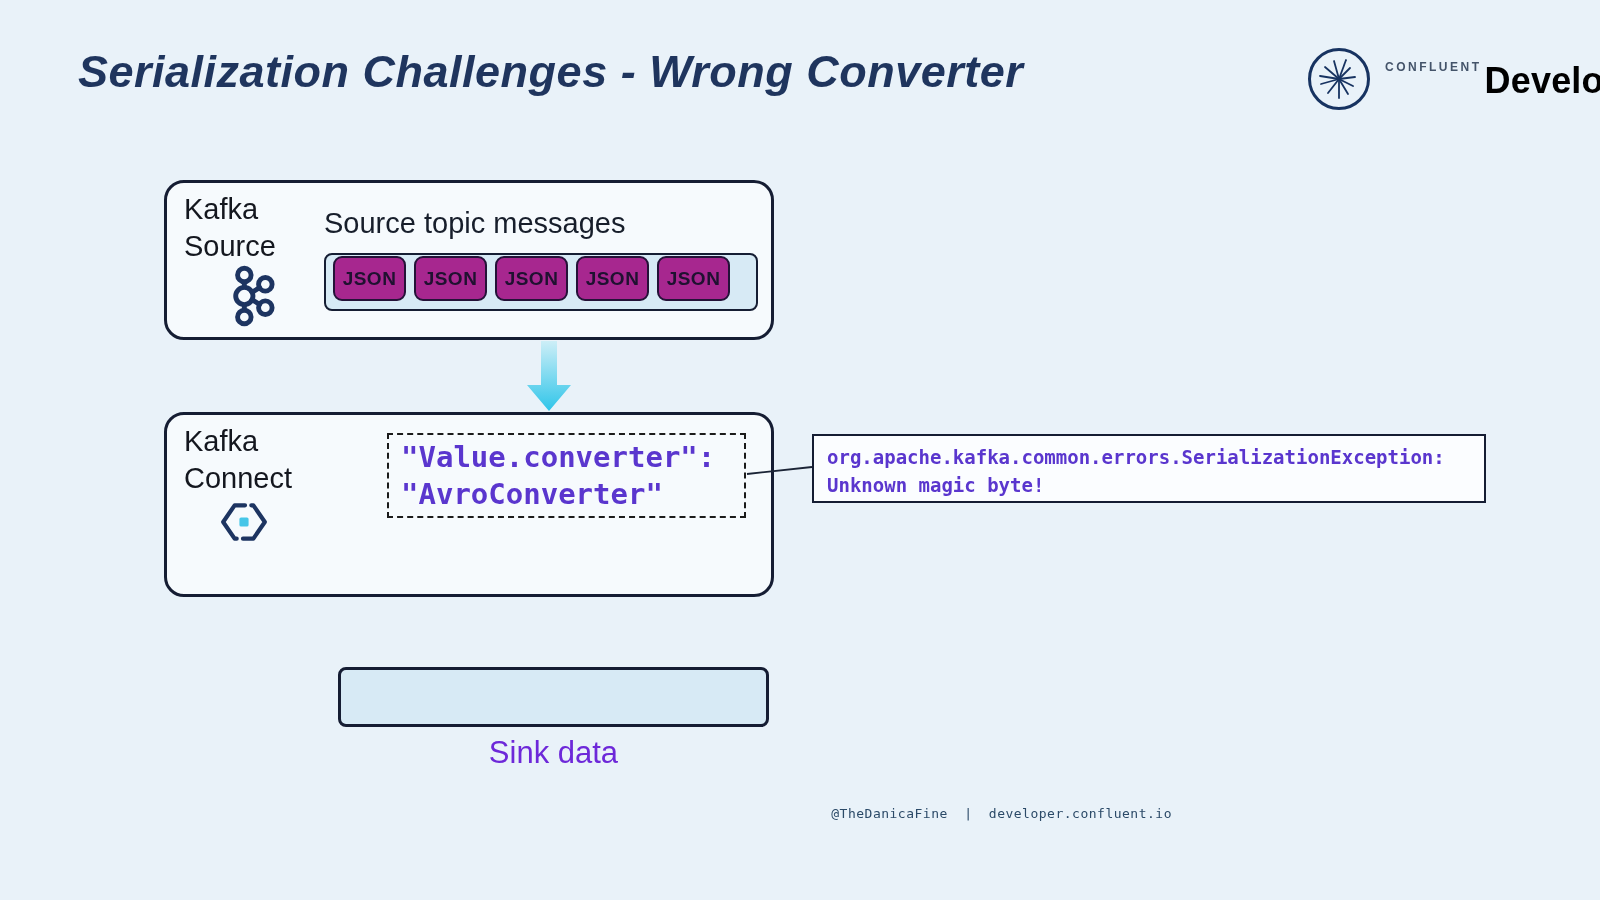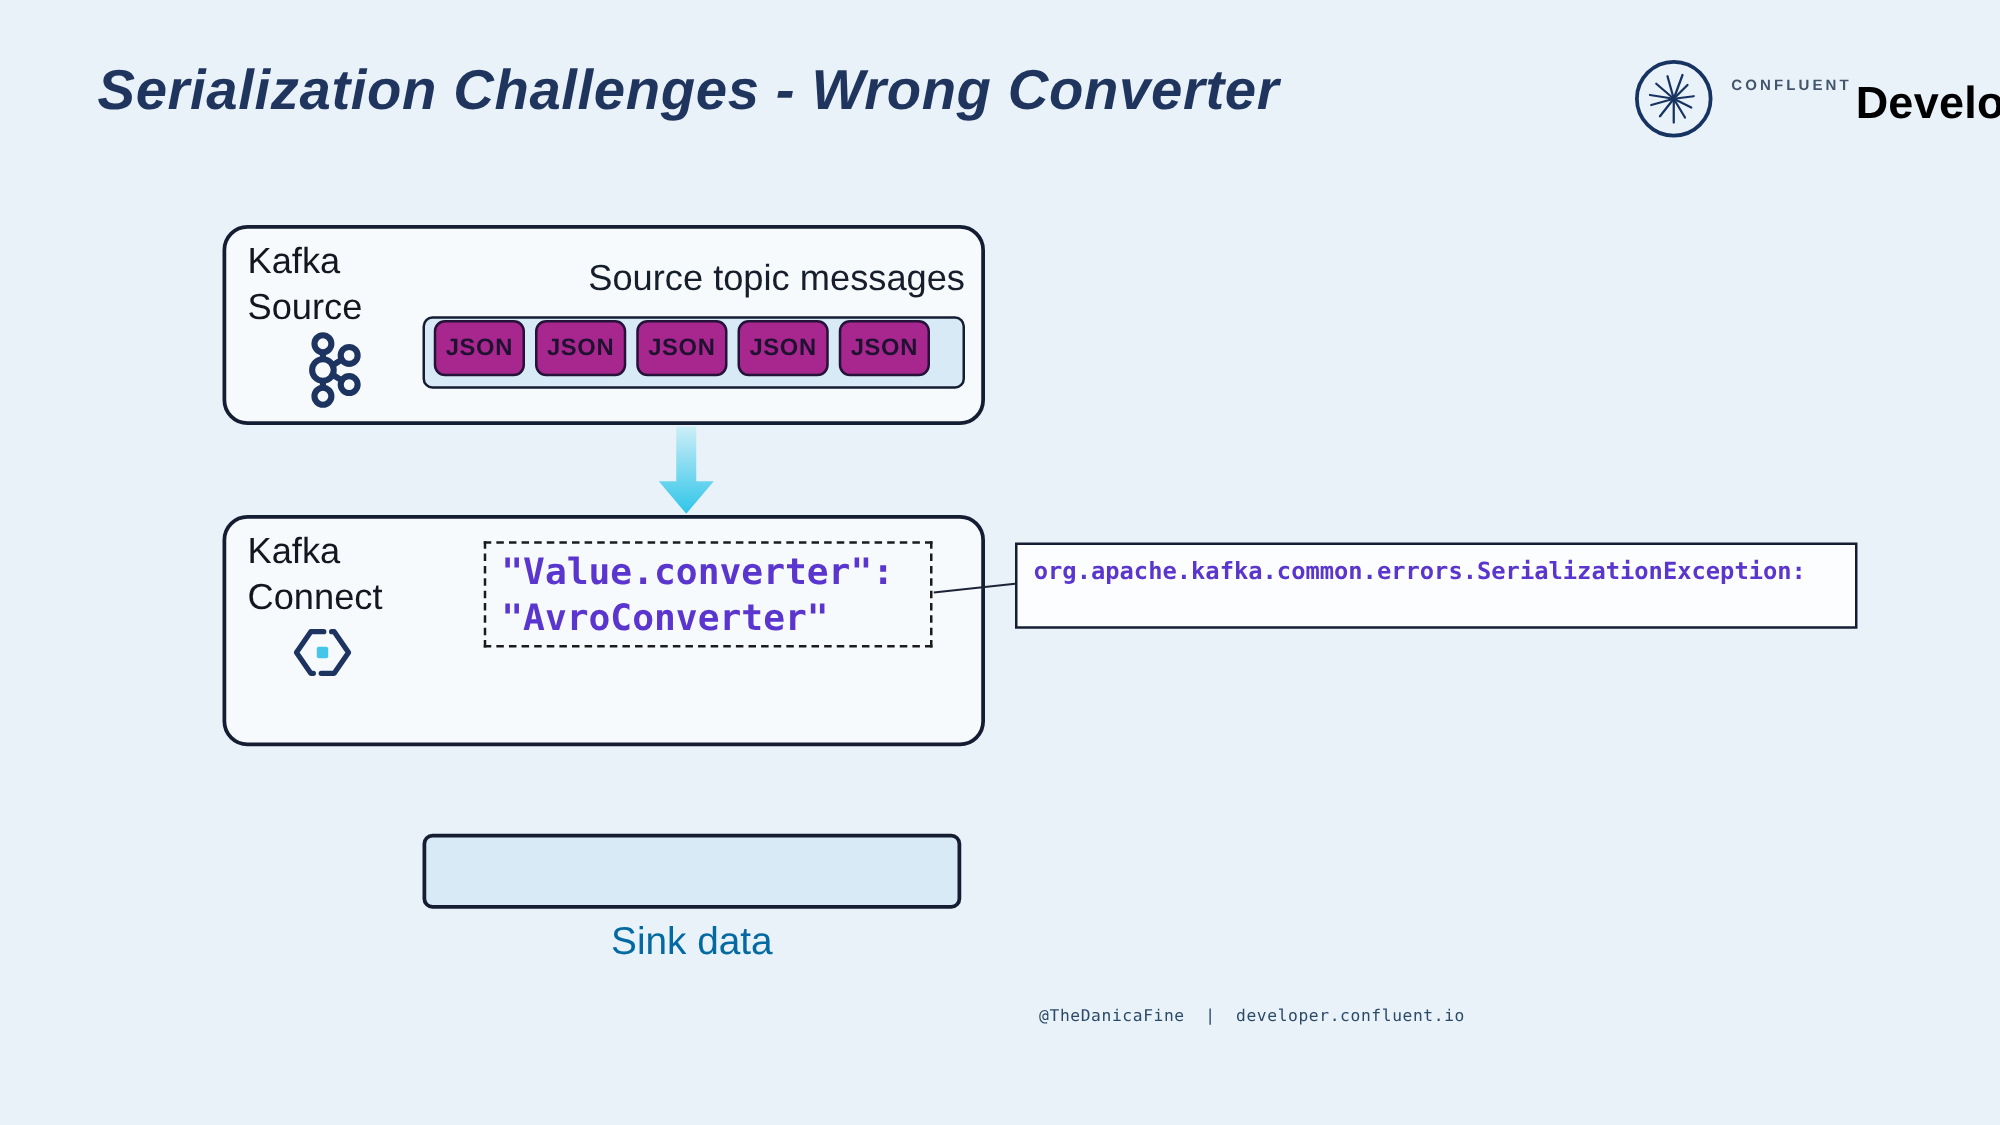--- a/index.html
+++ b/index.html
@@ -15,34 +15,34 @@
   }
 
   
   .logo { position: absolute; left: 1306px; top: 46px; display: flex; align-items: center; gap: 13px; }
   .logo-text { display: flex; flex-direction: row; gap: 3px; }
   .logo-brand { font-size: 12px; font-weight: 600; letter-spacing: 2.5px; color: #44546a; }
   .logo-product { font-size: 36px; font-weight: 700; color: #000000; letter-spacing: 0.2px; }
 
   
   .big-box {
-    position: absolute; left: 178px; width: 610px;
+    position: absolute; left: 164px; width: 610px;
     background: #f6fafd; border: 3px solid #151d33; border-radius: 20px;
   }
   #cluster-box { top: 180px; height: 160px; }
   #connect-box { top: 412px; height: 185px; }
 
   .box-label {
     position: absolute; left: 17px; top: 8px;
     font-size: 29px; line-height: 37px; color: #14171f; font-weight: 400;
   }
 
   .src-title {
     position: absolute; left: 157px; top: 24px; width: 434px;
-    text-align: right; font-size: 29px; color: #171e2b;
+    text-align: left; font-size: 29px; color: #171e2b;
   }
 
   
   .msg-strip {
     position: absolute; left: 157px; top: 70px; width: 434px; height: 58px;
     background: #d7eaf5; border: 2.5px solid #151d33; border-radius: 8px;
     display: flex; gap: 8px; padding: 1px 7px;
   }
   .json-badge {
     width: 73px; height: 45px; background: #a7278f;
@@ -79,21 +79,21 @@
     white-space: nowrap;
   }
 
   
   .sink-box {
     position: absolute; left: 338px; top: 667px; width: 431px; height: 60px;
     background: #d7eaf5; border: 3px solid #151d33; border-radius: 8px;
   }
   .sink-label {
     position: absolute; left: 338px; top: 735px; width: 431px;
-    text-align: center; font-size: 31px; color: #0369a1;
+    text-align: center; font-size: 31px; color: #6d28d9;
   }
 
   
   .footer {
     position: absolute; right: 114px; top: 806px;
     font-family: "DejaVu Sans Mono", monospace;
     font-size: 13px; color: #2b4a68; letter-spacing: 0.5px;
   }
   .footer span { margin: 0 4px; }
 </style>
@@ -193,20 +193,21 @@
   </div>
 
   <span class="connector">
     <svg width="70" height="20" viewBox="0 0 70 20">
       <line x1="3" y1="14" x2="68" y2="7" stroke="#1b2436" stroke-width="1.8"></line>
     </svg>
   </span>
 
   <div class="error-box">
     <div>org.apache.kafka.common.errors.SerializationException:</div>
+    <div>Unknown magic byte!</div>
   </div>
 
   <div class="sink-box"></div>
   <div class="sink-label">Sink data</div>
 
   <div class="footer">
     <span>@TheDanicaFine</span>
     <span>|</span>
     <span>developer.confluent.io</span>
   </div>

